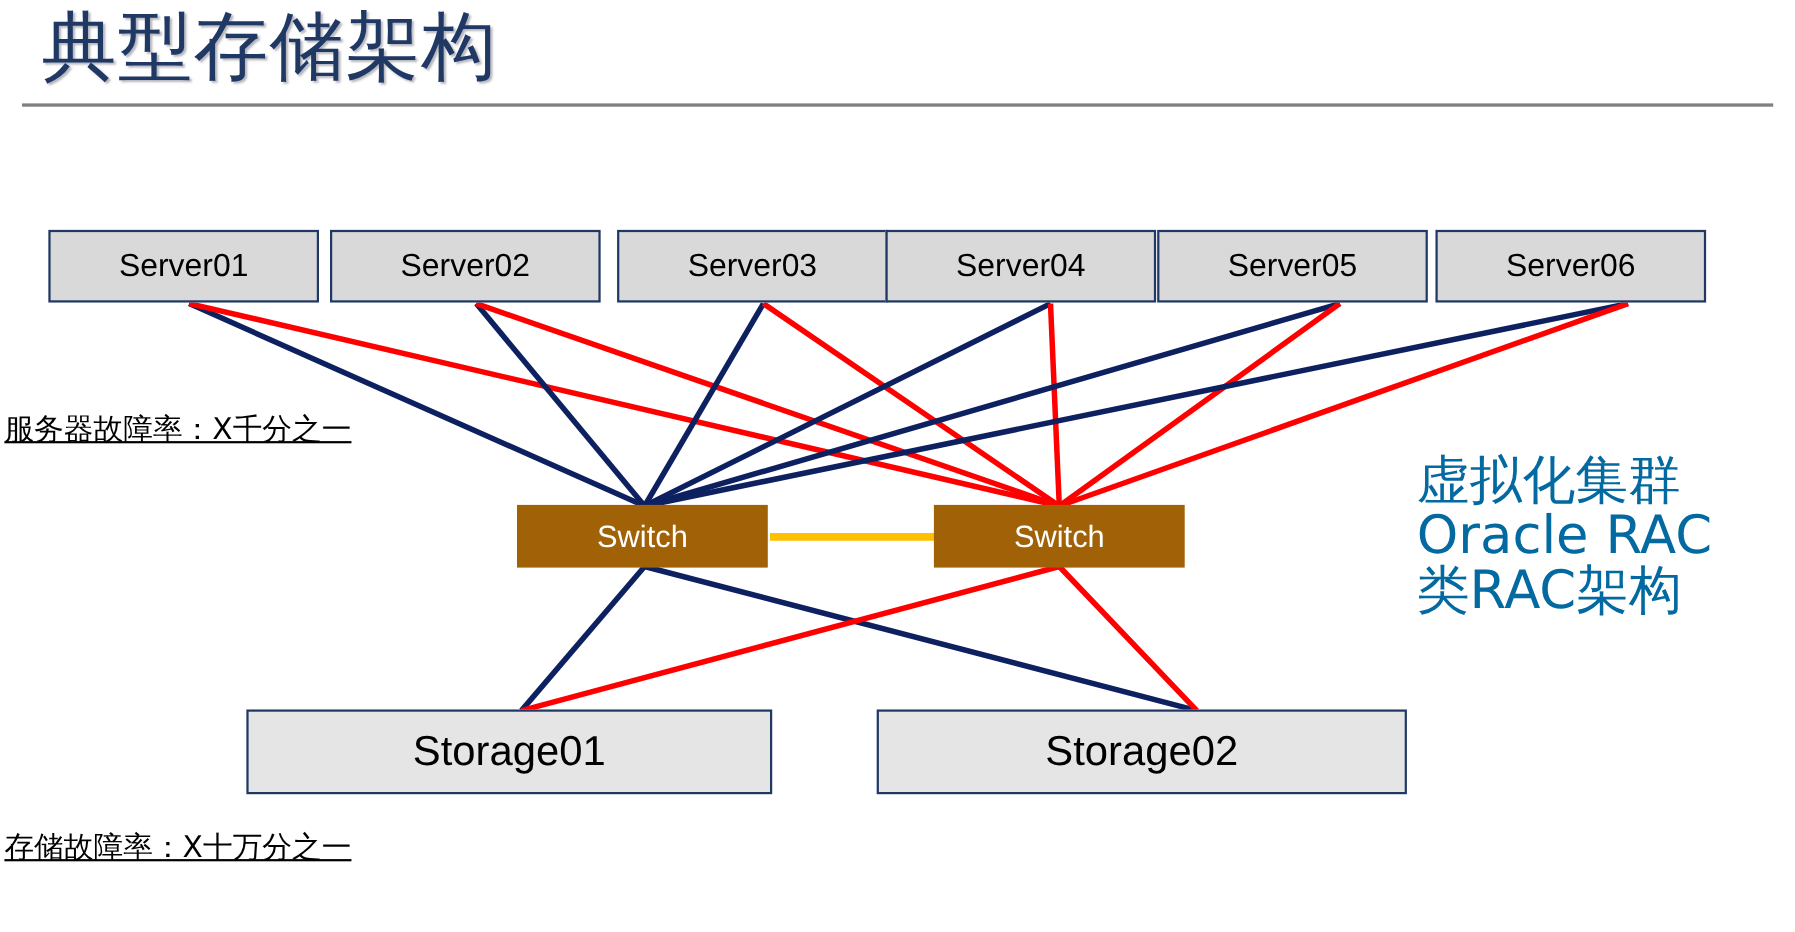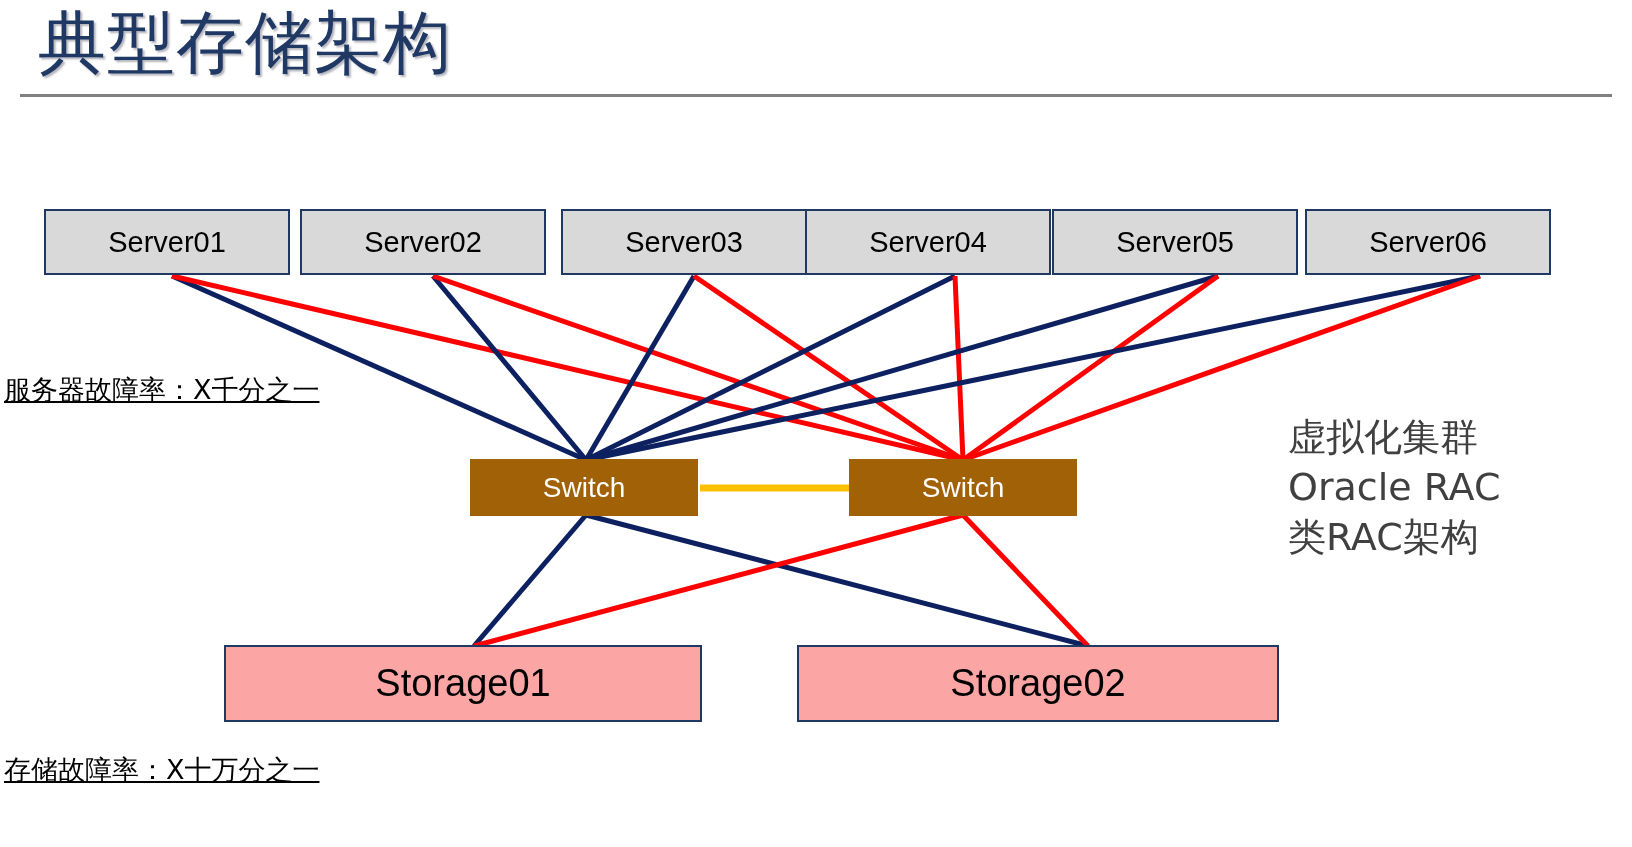--- a/index.html
+++ b/index.html
@@ -66,41 +66,41 @@
     width: 246px;
   }
   .switch-box {
     background: #a16207;
     color: #ffffff;
     font-size: 28px;
     height: 57px;
     border: none;
   }
   .storage-box {
-    background: #fca5a5;
+    background: #e5e5e5;
     border: 2px solid #1F3864;
     font-size: 38px;
     color: #000000;
     height: 77px;
   }
 
   
   .note {
     position: absolute;
     font-size: 27px;
     color: #000000;
     font-family: "DejaVu Sans", "Liberation Sans", sans-serif;
     white-space: nowrap;
     text-decoration: underline;
   }
   .side-note {
     position: absolute;
-    font-size: 38px;
+    font-size: 48px;
     line-height: 50px;
-    color: #404040;
+    color: #0369a1;
     font-family: "DejaVu Sans", "Liberation Sans", sans-serif;
     white-space: nowrap;
   }
 </style>
 </head>
 <body>
 
 <div id="slide">
 
   <div class="slide-title">典型存储架构</div>

